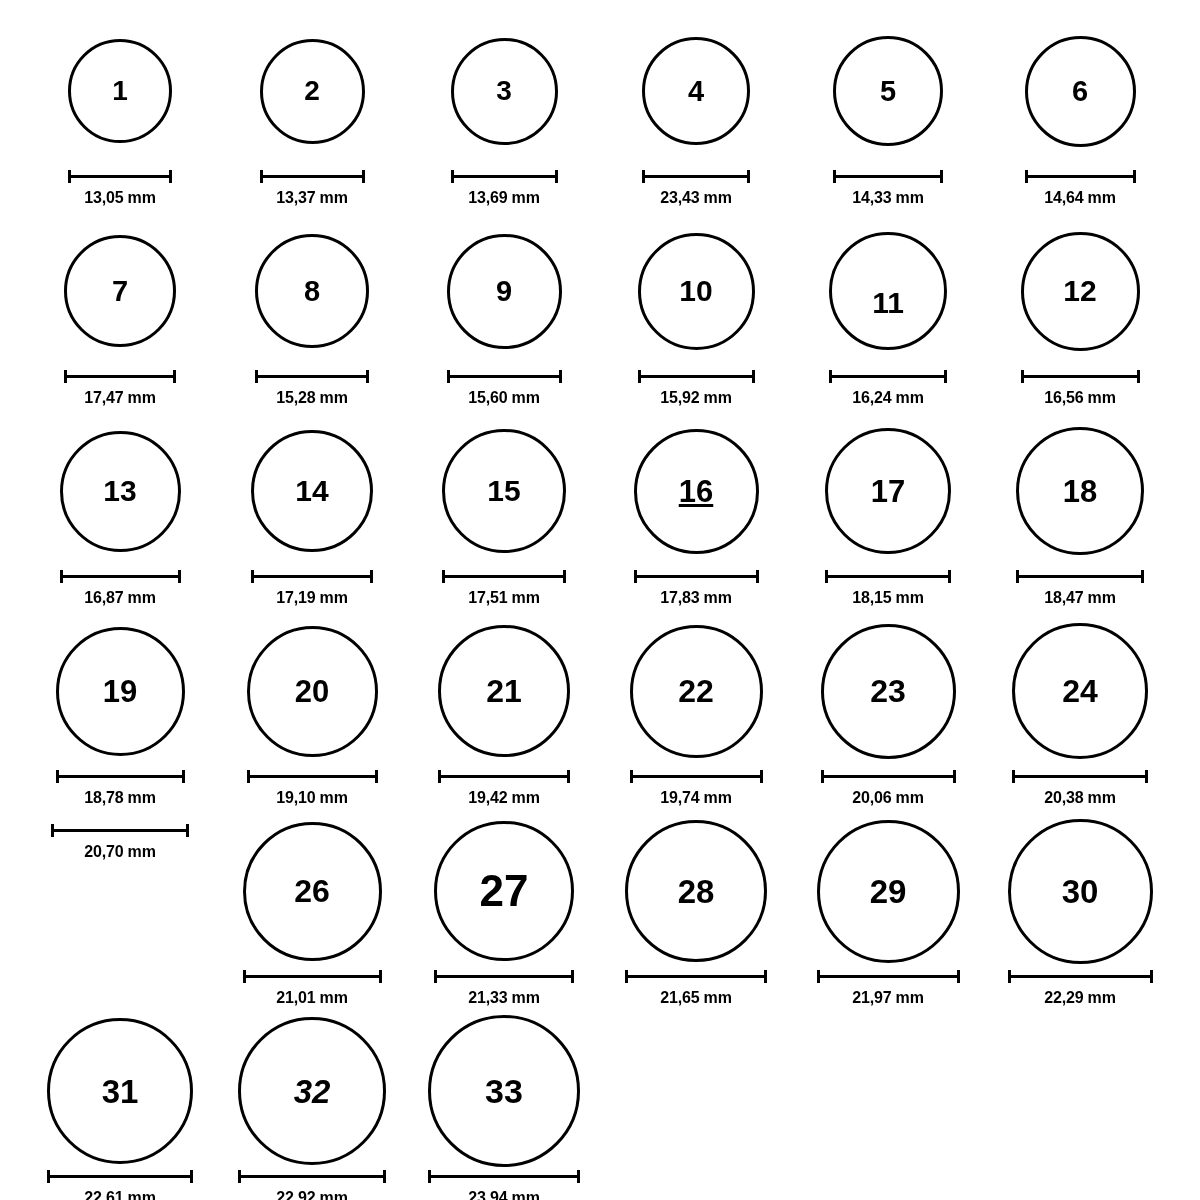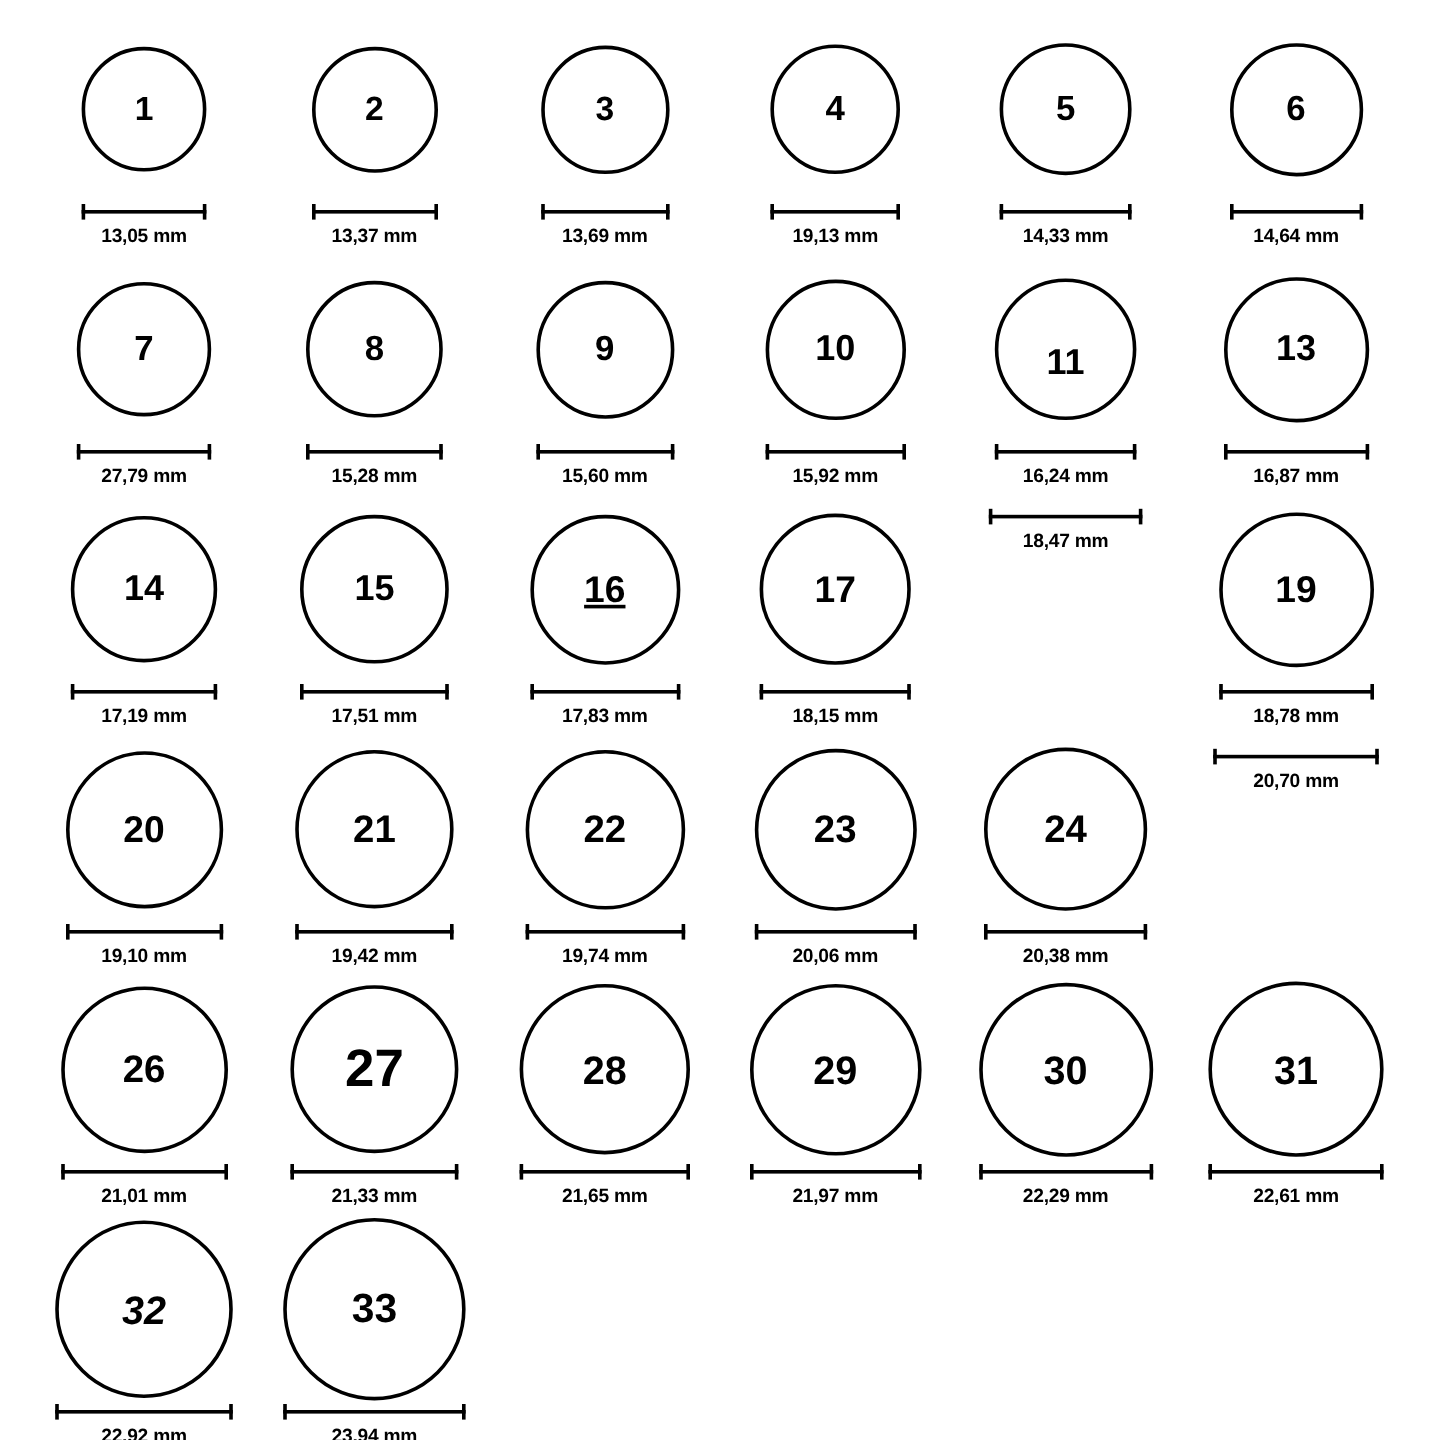--- a/index.html
+++ b/index.html
@@ -135,21 +135,21 @@
         <div class="circle-wrap">
           <div class="circle" style="width: 108px; height: 108px;">
             <span class="size-num" style="font-size: 29px;">4</span>
           </div>
         </div>
         <div class="ruler" style="width: 108px;">
           <div class="bar"></div>
           <div class="tick left"></div>
           <div class="tick right"></div>
         </div>
-        <div class="mm-label">19,13 mm</div>
+        <div class="mm-label">23,43 mm</div>
       </div>
       <div class="cell">
         <div class="circle-wrap">
           <div class="circle" style="width: 110px; height: 110px;">
             <span class="size-num" style="font-size: 29px;">5</span>
           </div>
         </div>
         <div class="ruler" style="width: 110px;">
           <div class="bar"></div>
           <div class="tick left"></div>
@@ -174,21 +174,21 @@
         <div class="circle-wrap">
           <div class="circle" style="width: 112px; height: 112px;">
             <span class="size-num" style="font-size: 29px;">7</span>
           </div>
         </div>
         <div class="ruler" style="width: 112px;">
           <div class="bar"></div>
           <div class="tick left"></div>
           <div class="tick right"></div>
         </div>
-        <div class="mm-label">27,79 mm</div>
+        <div class="mm-label">17,47 mm</div>
       </div>
       <div class="cell">
         <div class="circle-wrap">
           <div class="circle" style="width: 114px; height: 114px;">
             <span class="size-num" style="font-size: 29px;">8</span>
           </div>
         </div>
         <div class="ruler" style="width: 114px;">
           <div class="bar"></div>
           <div class="tick left"></div>
@@ -230,20 +230,33 @@
         </div>
         <div class="ruler" style="width: 118px;">
           <div class="bar"></div>
           <div class="tick left"></div>
           <div class="tick right"></div>
         </div>
         <div class="mm-label">16,24 mm</div>
       </div>
       <div class="cell">
         <div class="circle-wrap">
+          <div class="circle" style="width: 119px; height: 119px;">
+            <span class="size-num" style="font-size: 30px;">12</span>
+          </div>
+        </div>
+        <div class="ruler" style="width: 119px;">
+          <div class="bar"></div>
+          <div class="tick left"></div>
+          <div class="tick right"></div>
+        </div>
+        <div class="mm-label">16,56 mm</div>
+      </div>
+      <div class="cell">
+        <div class="circle-wrap">
           <div class="circle" style="width: 121px; height: 121px;">
             <span class="size-num" style="font-size: 30px;">13</span>
           </div>
         </div>
         <div class="ruler" style="width: 121px;">
           <div class="bar"></div>
           <div class="tick left"></div>
           <div class="tick right"></div>
         </div>
         <div class="mm-label">16,87 mm</div>
@@ -294,20 +307,25 @@
           </div>
         </div>
         <div class="ruler" style="width: 126px;">
           <div class="bar"></div>
           <div class="tick left"></div>
           <div class="tick right"></div>
         </div>
         <div class="mm-label">18,15 mm</div>
       </div>
       <div class="cell">
+        <div class="circle-wrap">
+          <div class="circle" style="width: 128px; height: 128px;">
+            <span class="size-num" style="font-size: 31px;">18</span>
+          </div>
+        </div>
         <div class="ruler" style="width: 128px;">
           <div class="bar"></div>
           <div class="tick left"></div>
           <div class="tick right"></div>
         </div>
         <div class="mm-label">18,47 mm</div>
       </div>
       <div class="cell">
         <div class="circle-wrap">
           <div class="circle" style="width: 129px; height: 129px;">

